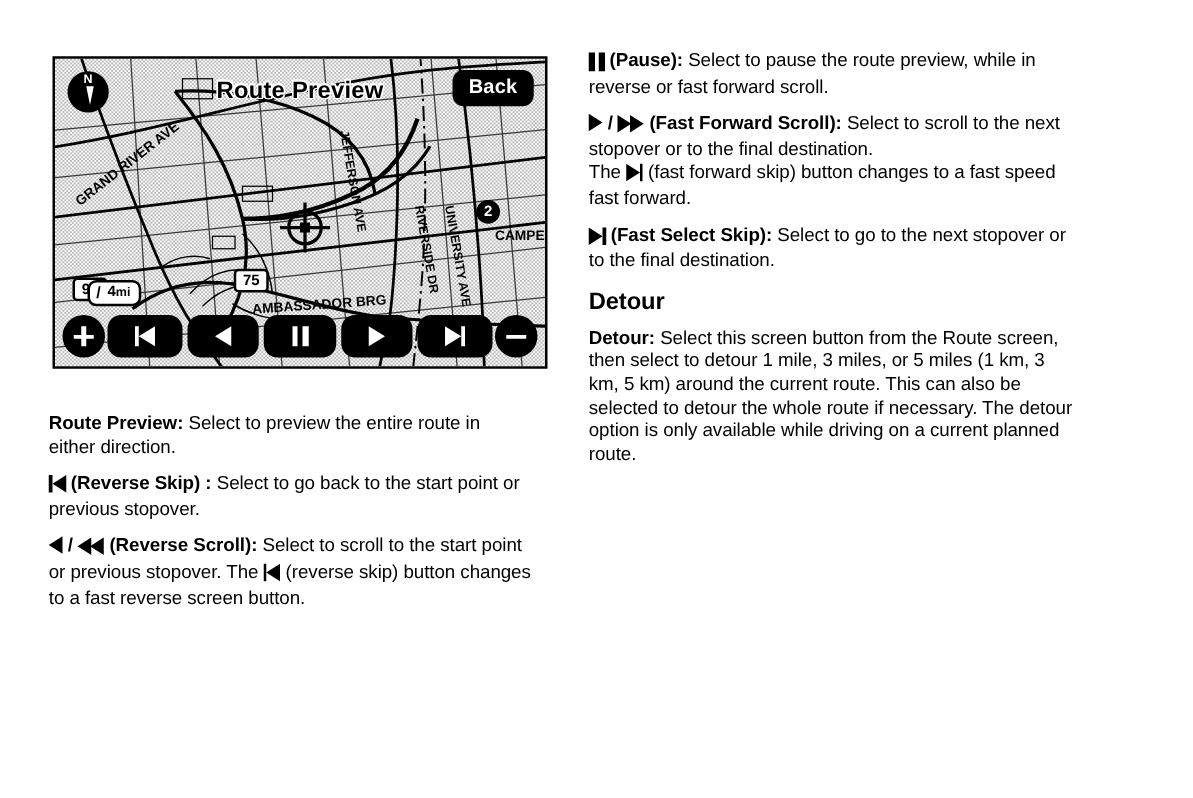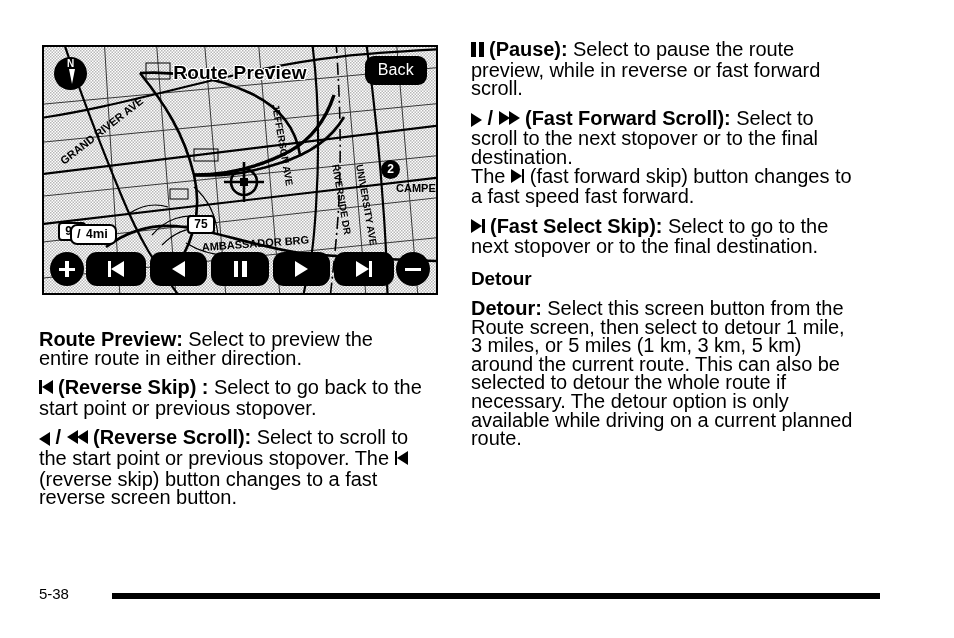--- a/index.html
+++ b/index.html
@@ -26,21 +26,21 @@
     position: absolute;
     top: 40px;
     width: 400px;
   }
   .col-left  { left: 39px;  width: 402px; }
   .col-right { left: 471px; width: 404px; }
 
   
   p.body {
     margin: 0 16px 11px 0;
-    font-size: 20px;
+    font-size: 15px;
     line-height: 18.6px;
     letter-spacing: -0.05px;
   }
   b, .b { font-weight: bold; }
   .ital { font-style: italic; }
 
   h2.section {
     margin: 13px 0 9px 0;
     font-size: 19px;
     line-height: 22px;
@@ -151,42 +151,42 @@
 
   
   .back-btn {
     position: absolute;
     right: 9px; top: 9px;
     background: #000;
     color: #fff;
     border-radius: 9px;
     padding: 5px 13px 6px 13px;
     font-size: 16px;
-    font-weight: normal;
+    font-weight: bold;
     letter-spacing: 0.2px;
   }
 
   
   .scalebar {
     position: absolute;
     left: 26px; bottom: 48px;
     border: 2px solid #000;
     border-radius: 7px;
     background: #fff;
     padding: 1px 7px 2px 14px;
     font-size: 12px;
     font-weight: bold;
     line-height: 13px;
   }
   .scalebar .slash {
     position: absolute;
     left: 5px; top: 1px;
     font-size: 13px;
   }
-  .scalebar .unit { font-size: 13px; }
+  .scalebar .unit { font-size: 10px; }
 
   
   .shield {
     position: absolute;
     background: #fff;
     border: 2.5px solid #000;
     border-radius: 4px;
     font-size: 12px;
     font-weight: bold;
     text-align: center;
@@ -454,18 +454,14 @@
     <p class="body"><span class="ic"><span class="tri-r"></span><span class="bar-v"></span></span> <b>(Fast Select Skip):</b><span> Select to go to the next stopover or to the final destination.</span></p>
 
     <h2 class="section first">Detour</h2>
 
     <p class="body"><b>Detour</b><b>:</b><span> Select this screen button from the Route screen, then select to detour 1 mile, 3 miles, or 5 miles (1 km, 3 km, 5 km) around the current route. This can also be selected to detour the whole route if necessary. The detour option is only available while driving on a current planned route.</span></p>
 
 
 
   </div>
 
-  <div class="footer">
-    <div class="folio">5-38</div>
-    <div class="rule"></div>
-  </div>
 
 </div>
 
 </body></html>

